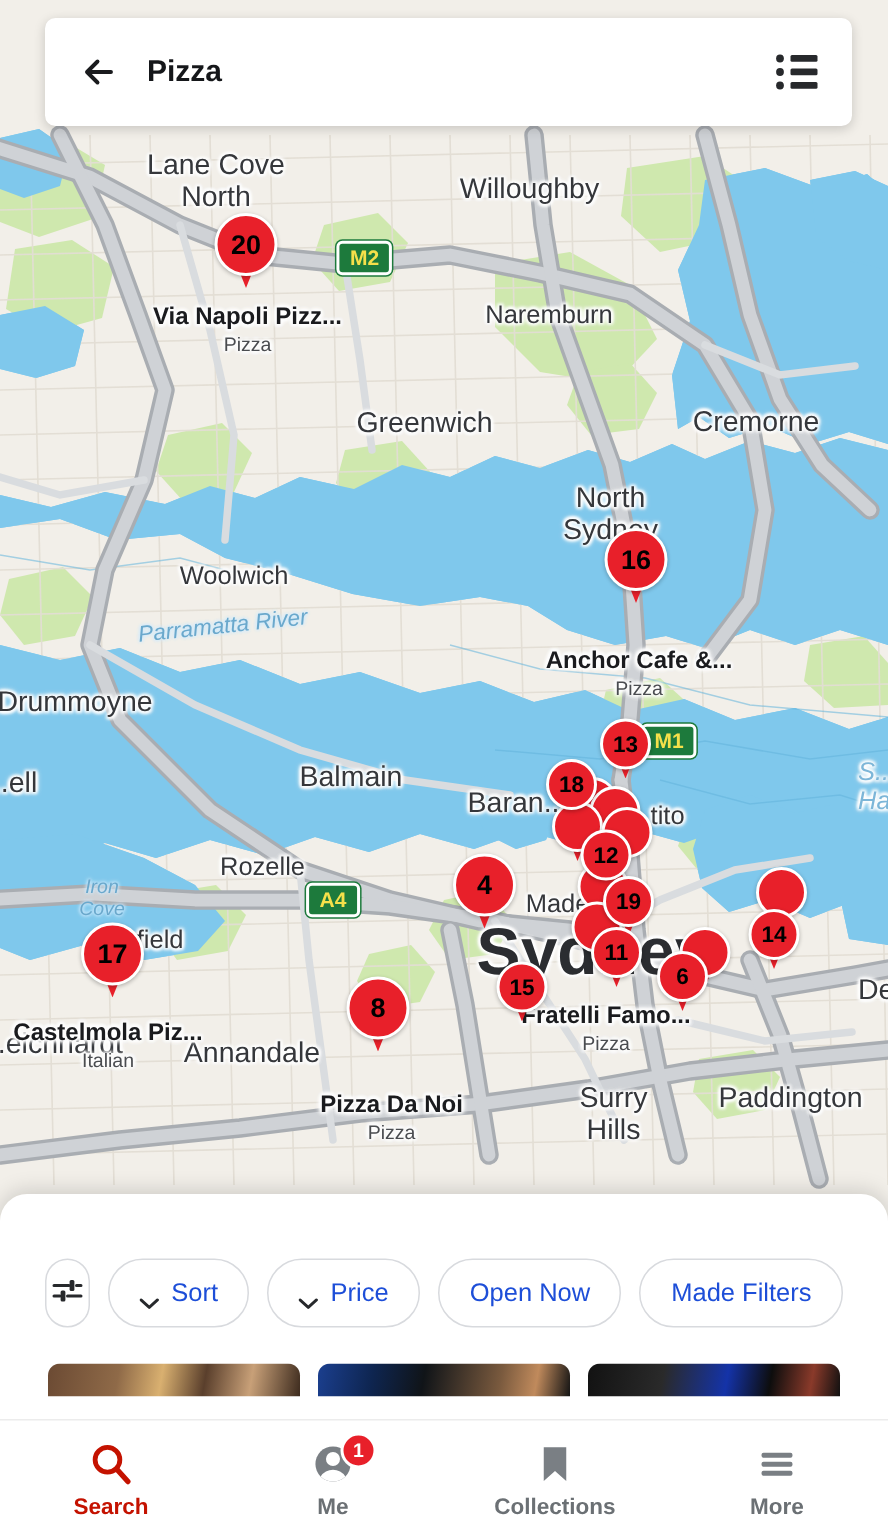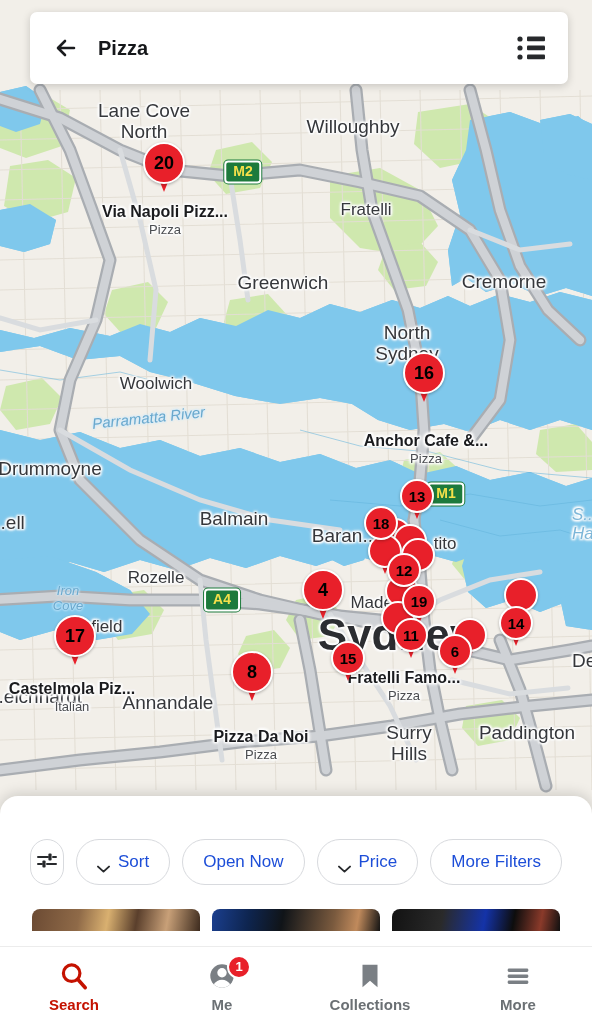--- a/index.html
+++ b/index.html
@@ -289,28 +289,28 @@
       <path d="M392,628 L440,600 L490,580 L540,572"></path>
       <path d="M330,614 L360,660 L390,706 L416,760"></path>
       <path d="M470,230 L520,250 L570,244"></path>
       <path d="M96,320 L40,330 L0,318"></path>
       <path d="M452,680 L510,694 L568,688"></path>
     </g>
   </svg>
 
   <div class="map-label suburb center" style="left:144px;top:100px;">Lane Cove<br>North</div>
   <div class="map-label suburb center" style="left:353px;top:116px;">Willoughby</div>
-  <div class="map-label suburb2 center" style="left:366px;top:200px;">Fratelli</div>
+  <div class="map-label suburb2 center" style="left:366px;top:200px;">Naremburn</div>
   <div class="map-label suburb center" style="left:283px;top:272px;">Greenwich</div>
   <div class="map-label suburb center" style="left:504px;top:271px;">Cremorne</div>
   <div class="map-label suburb center" style="left:407px;top:322px;">North<br>Sydney</div>
   <div class="map-label suburb2 center" style="left:156px;top:374px;">Woolwich</div>
   <div class="map-label suburb center" style="left:50px;top:458px;">Drummoyne</div>
   <div class="map-label suburb center" style="left:234px;top:508px;">Balmain</div>
-  <div class="map-label suburb2 center" style="left:148px;top:568px;padding-left:16px;">Rozelle</div>
+  <div class="map-label suburb2 center" style="left:167px;top:568px;padding-left:16px;">Rozelle</div>
   <div class="map-label suburb2 center" style="left:94px;top:617px;">Lilyfield</div>
   <div class="map-label suburb center" style="left:168px;top:692px;">Annandale</div>
   <div class="map-label suburb center" style="left:345px;top:525px;">Baran...</div>
   <div class="map-label suburb2 center" style="left:438px;top:534px;">...tito</div>
   <div class="map-label suburb2 center" style="left:392px;top:593px;">Made&nbsp;&nbsp;&nbsp;&nbsp;&nbsp;&nbsp;ly</div>
   <div class="map-label center" style="left:396px;top:610px;font-size:44px;font-weight:bold;color:#2b2d31;">Sydney</div>
   <div class="map-label suburb center" style="left:409px;top:722px;">Surry<br>Hills</div>
   <div class="map-label suburb center" style="left:527px;top:722px;">Paddington</div>
   <div class="map-label suburb" style="left:-12px;top:686px;">...eichhardt</div>
   <div class="map-label suburb" style="left:-10px;top:512px;">...ell</div>
@@ -467,32 +467,32 @@
     </div>
     <div class="chip">
       <span class="chev">
         <svg viewBox="0 0 13 8" width="13" height="8">
             <path d="M1,1.6 L6.5,6.6 L12,1.6" fill="none" stroke="#27292c" stroke-width="1.9" stroke-linecap="round" stroke-linejoin="round"></path>
           </svg>
       </span>
       <span>Sort</span>
     </div>
     <div class="chip">
-      <span>Open Now</span>
-    </div>
-    <div class="chip">
       <span class="chev">
         <svg viewBox="0 0 13 8" width="13" height="8">
             <path d="M1,1.6 L6.5,6.6 L12,1.6" fill="none" stroke="#27292c" stroke-width="1.9" stroke-linecap="round" stroke-linejoin="round"></path>
           </svg>
       </span>
       <span>Price</span>
     </div>
     <div class="chip">
-      <span>More Filters</span>
+      <span>Open Now</span>
+    </div>
+    <div class="chip">
+      <span>Made Filters</span>
     </div>
   </div>
 
   <div id="cards">
     <div class="card c0"></div>
     <div class="card c1"></div>
     <div class="card c2"></div>
   </div>
 </div>
 

